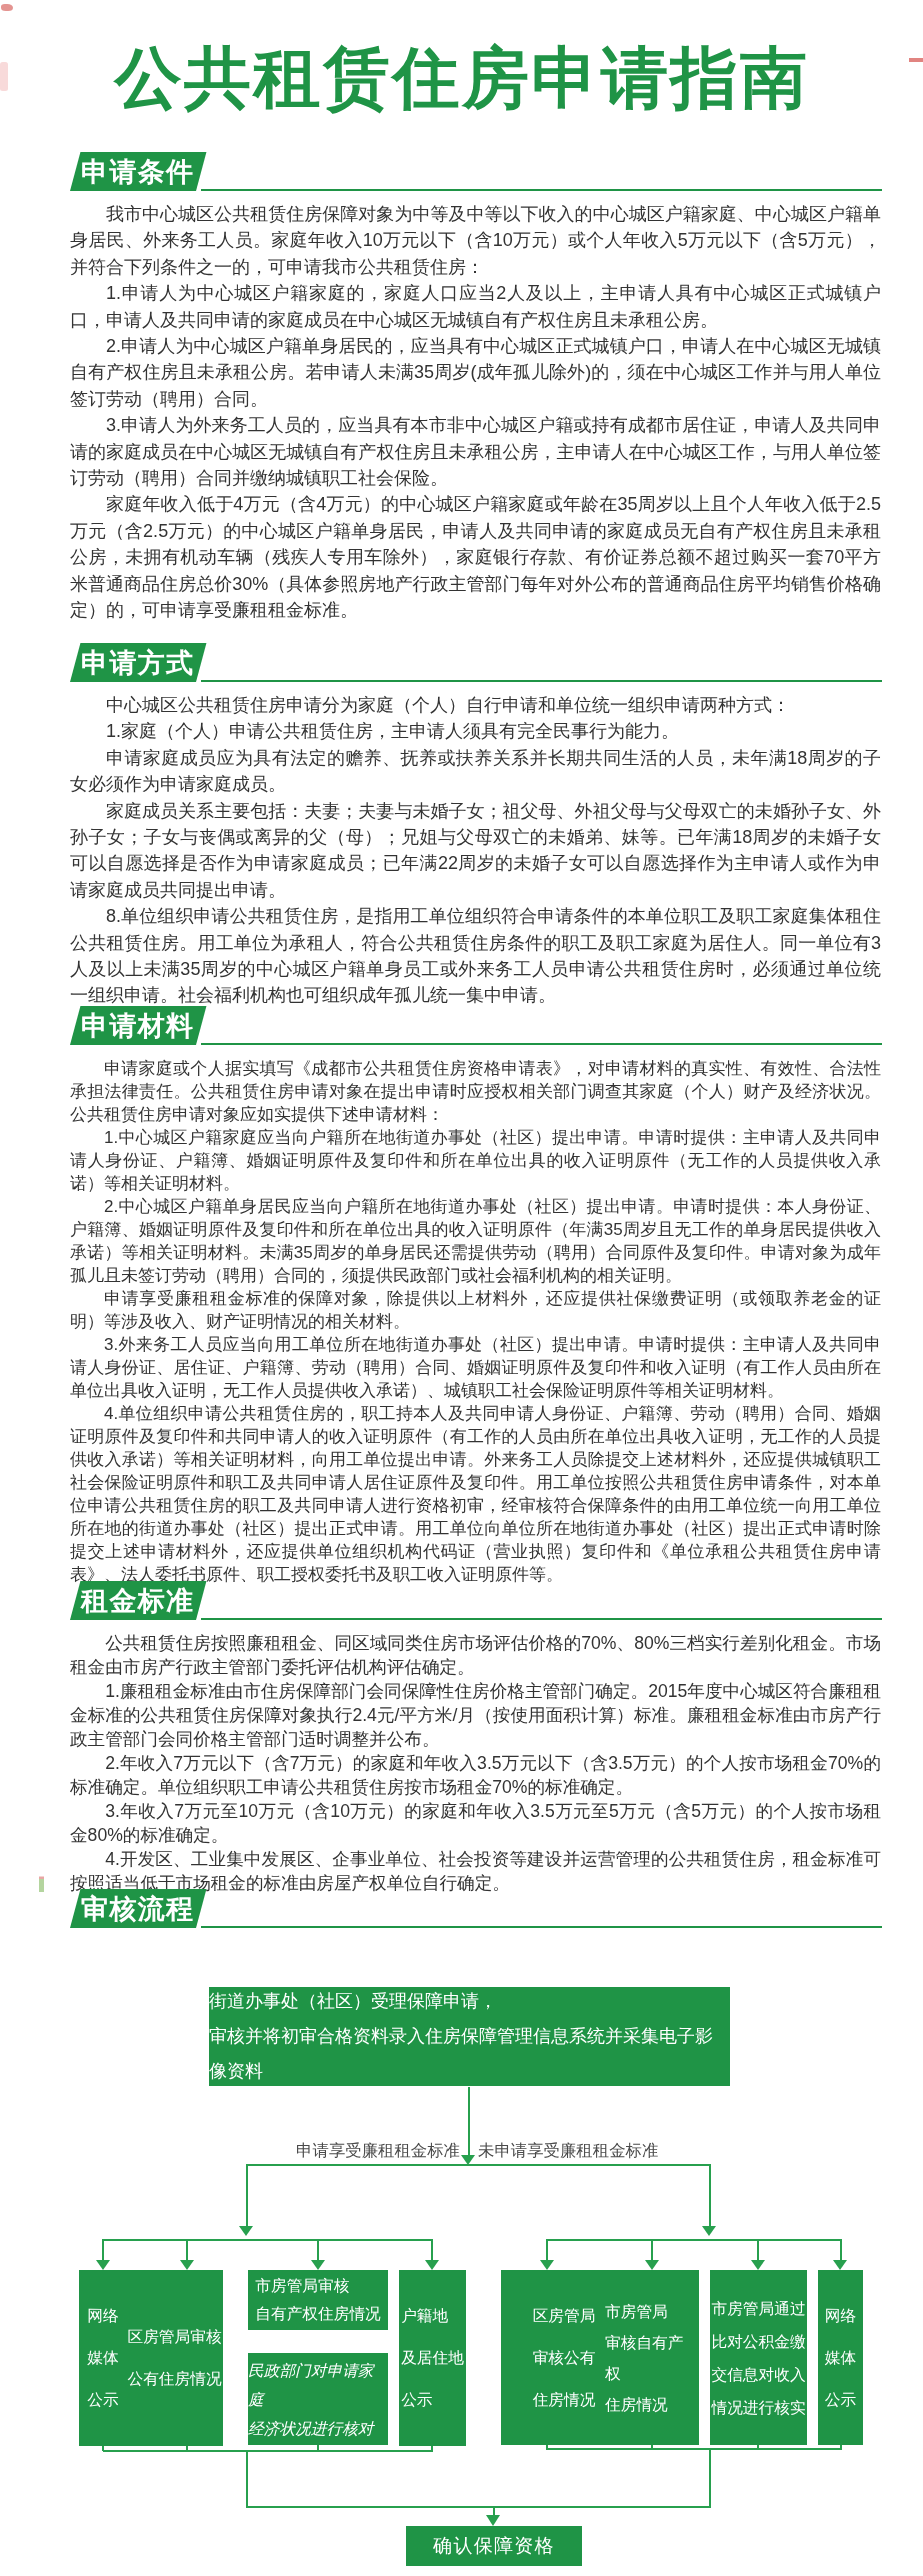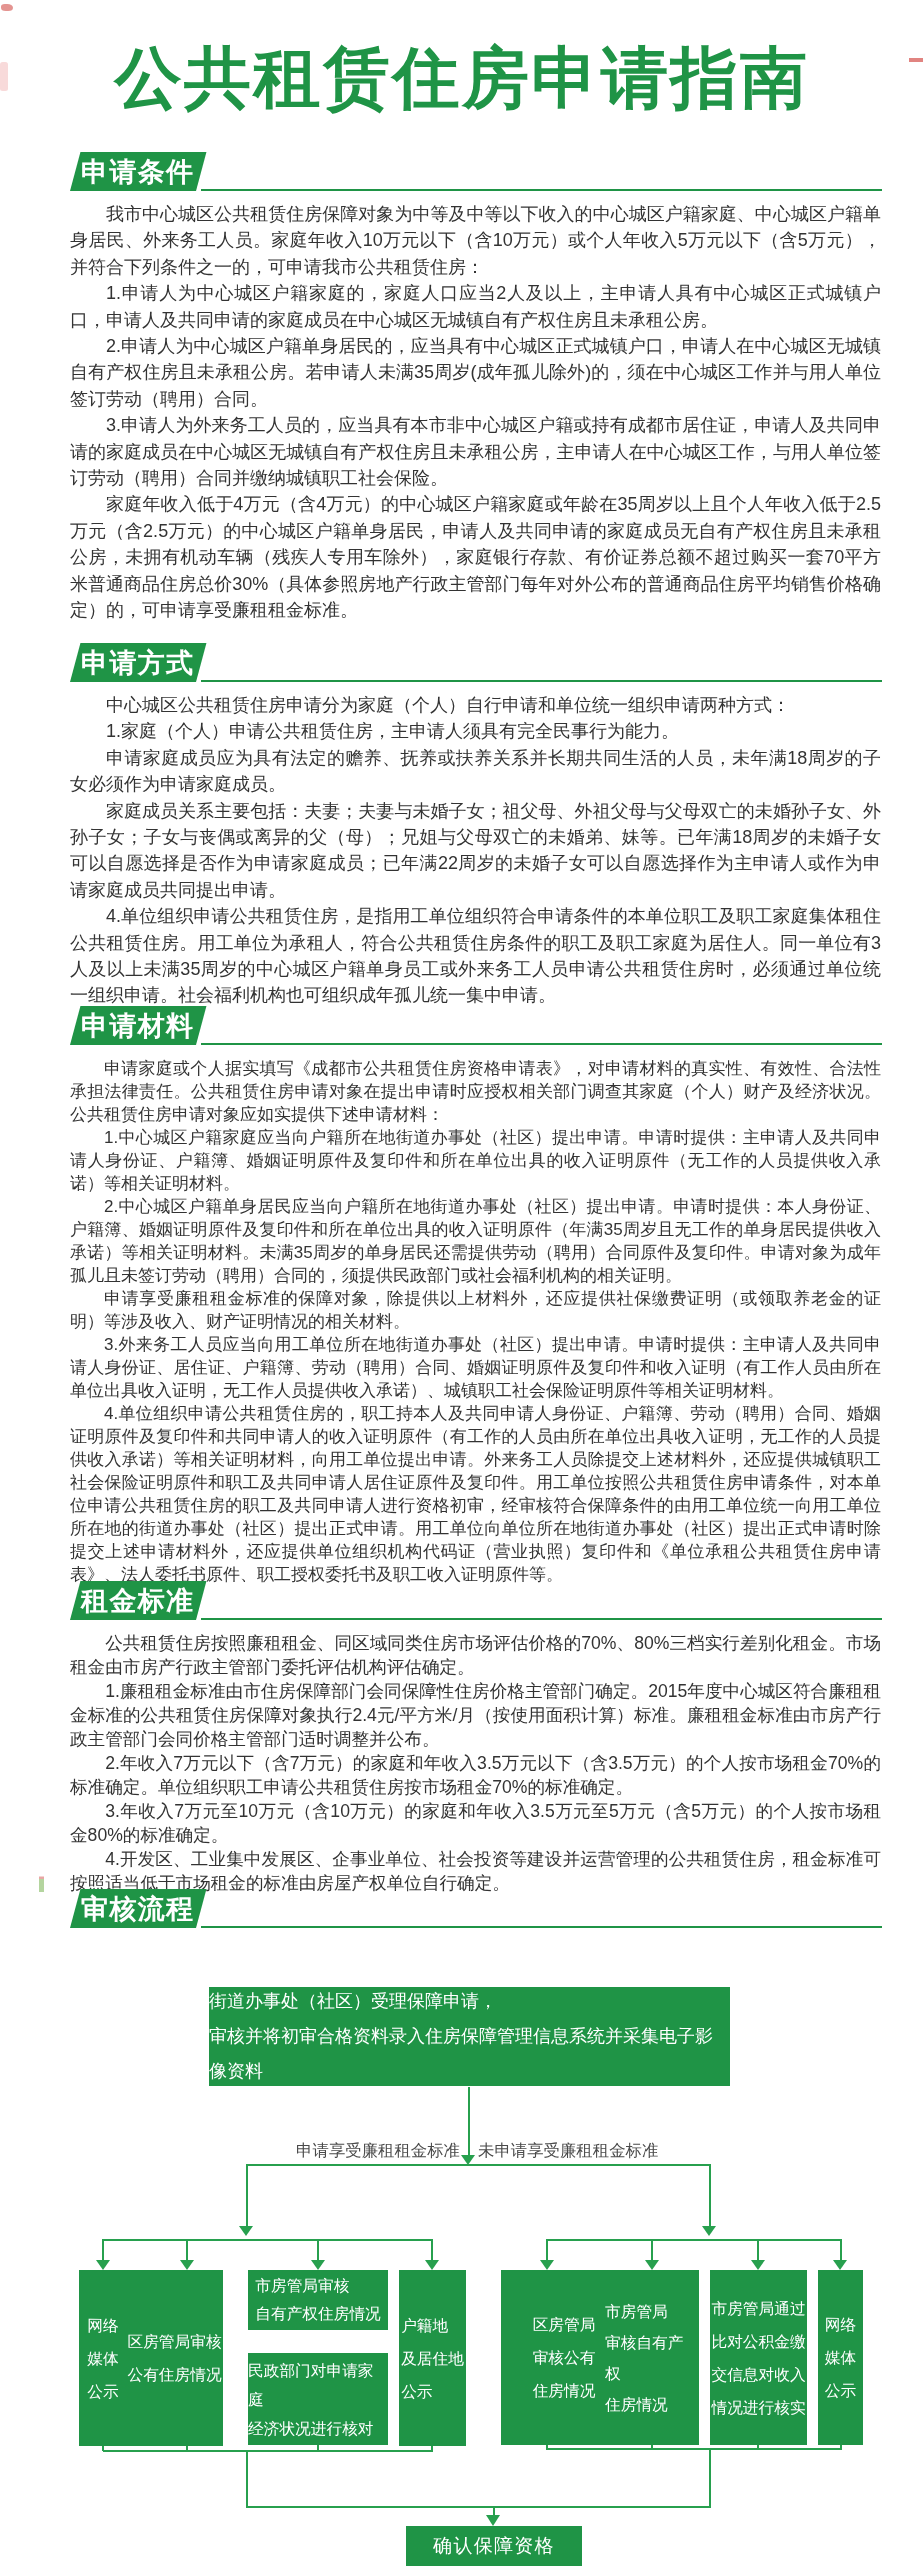--- a/index.html
+++ b/index.html
@@ -41,25 +41,25 @@
   .arr{position:absolute;width:0;height:0;z-index:1;
     border-left:7px solid transparent;border-right:7px solid transparent;
     border-top:10.7px solid var(--line);}
   .fc-box{
     position:absolute;background:var(--green);color:#ffffff;z-index:2;
     display:flex;align-items:center;justify-content:center;
     text-align:left;white-space:pre-line;
   }
   .fc-start{left:209px;top:1987px;width:521px;height:99px;font-size:18px;line-height:35px;}
   .fc-end{left:406px;top:2526px;width:176px;height:40px;font-size:19px;letter-spacing:1.3px;}
-  .sbox{font-size:15.7px;line-height:33px;}
+  .sbox{font-size:15.7px;line-height:42px;}
   .lb0{left:79px;top:2270px;width:48px;height:176px;}
   .lb1{left:126px;top:2270px;width:97px;height:176px;}
   .lb2{left:248px;top:2270px;width:140px;height:60px;line-height:28px;font-size:15.7px;}
-  .lb3{left:248px;top:2353px;width:140px;height:92px;line-height:29px;font-size:15.7px;}
+  .lb3{left:248px;top:2353px;width:140px;height:92px;line-height:29px;font-size:15.7px;font-style:italic;}
   .lb4{left:399px;top:2270px;width:67px;height:176px;}
   .rb0{left:501px;top:2270px;width:92px;height:175px;padding-left:17px;}
   .rb1{left:605px;top:2270px;width:94px;height:175px;line-height:31px;}
   .rb2{left:710px;top:2270px;width:97px;height:175px;line-height:33px;}
   .rb3{left:818px;top:2270px;width:45px;height:175px;}
   .fc-label{position:absolute;top:2140px;font-size:16.4px;color:#4a4a4a;z-index:2;white-space:nowrap;}
   .fc-label-left{left:252px;width:208px;text-align:right;}
   .fc-label-right{left:478px;width:226px;text-align:left;}
   
   .artifact{position:absolute;z-index:3;}
@@ -93,21 +93,21 @@
     <div class="badge">
       <span class="badge-t">申请方式</span>
     </div>
     <div class="rule"></div>
   </div>
   <div class="sec-body s2">
     <p>中心城区公共租赁住房申请分为家庭（个人）自行申请和单位统一组织申请两种方式：</p>
     <p>1.家庭（个人）申请公共租赁住房，主申请人须具有完全民事行为能力。</p>
     <p>申请家庭成员应为具有法定的赡养、抚养或扶养关系并长期共同生活的人员，未年满18周岁的子女必须作为申请家庭成员。</p>
     <p>家庭成员关系主要包括：夫妻；夫妻与未婚子女；祖父母、外祖父母与父母双亡的未婚孙子女、外孙子女；子女与丧偶或离异的父（母）；兄姐与父母双亡的未婚弟、妹等。已年满18周岁的未婚子女可以自愿选择是否作为申请家庭成员；已年满22周岁的未婚子女可以自愿选择作为主申请人或作为申请家庭成员共同提出申请。</p>
-    <p>4.单位组织申请公共租赁住房，是指用工单位组织符合申请条件的本单位职工及职工家庭集体租住公共租赁住房。用工单位为承租人，符合公共租赁住房条件的职工及职工家庭为居住人。同一单位有3人及以上未满35周岁的中心城区户籍单身员工或外来务工人员申请公共租赁住房时，必须通过单位统一组织申请。社会福利机构也可组织成年孤儿统一集中申请。</p>
+    <p>8.单位组织申请公共租赁住房，是指用工单位组织符合申请条件的本单位职工及职工家庭集体租住公共租赁住房。用工单位为承租人，符合公共租赁住房条件的职工及职工家庭为居住人。同一单位有3人及以上未满35周岁的中心城区户籍单身员工或外来务工人员申请公共租赁住房时，必须通过单位统一组织申请。社会福利机构也可组织成年孤儿统一集中申请。</p>
   </div>
 
   <div class="sec-head" style="top:1006px">
     <div class="badge">
       <span class="badge-t">申请材料</span>
     </div>
     <div class="rule"></div>
   </div>
   <div class="sec-body s3">
     <p>申请家庭或个人据实填写《成都市公共租赁住房资格申请表》，对申请材料的真实性、有效性、合法性承担法律责任。公共租赁住房申请对象在提出申请时应授权相关部门调查其家庭（个人）财产及经济状况。公共租赁住房申请对象应如实提供下述申请材料：</p>

